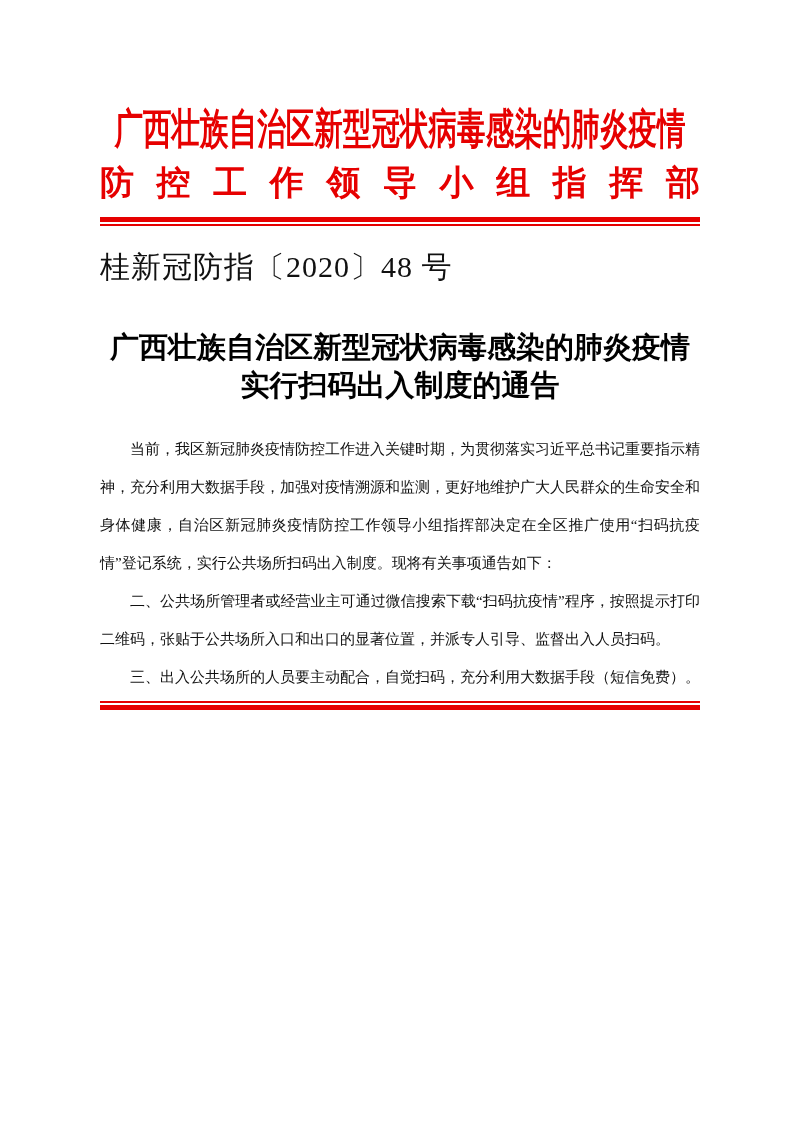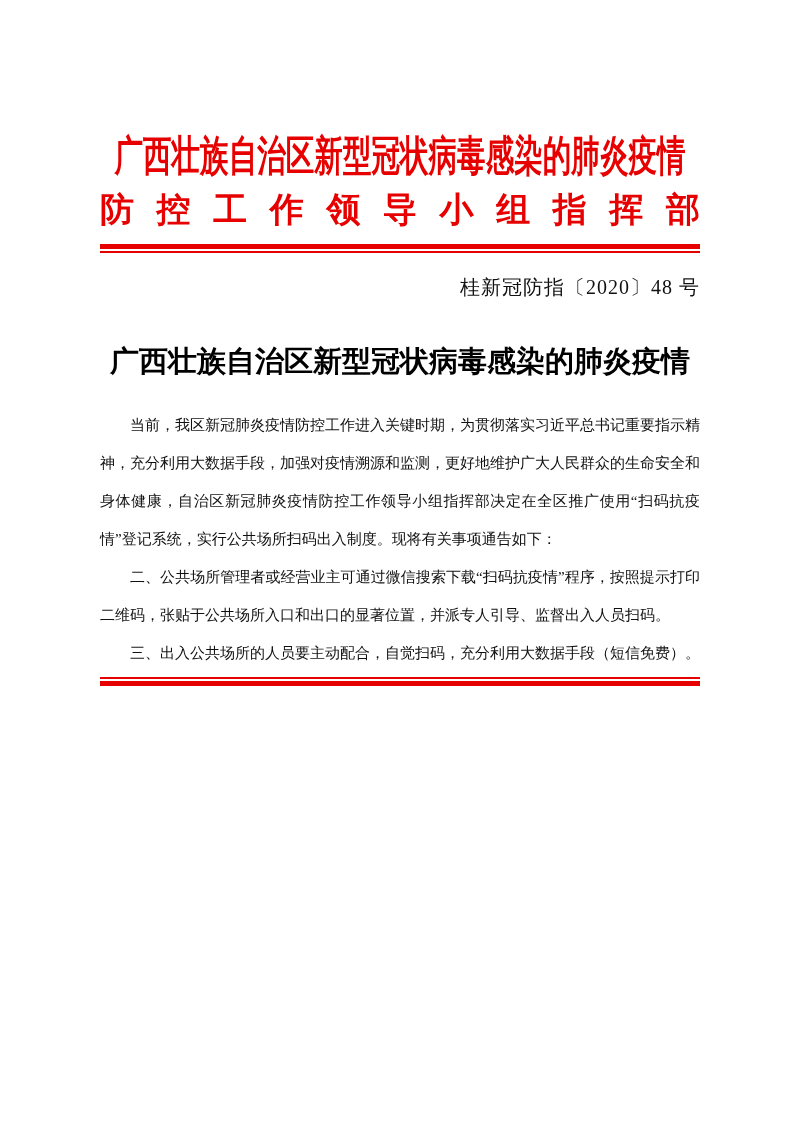--- a/index.html
+++ b/index.html
@@ -8,21 +8,21 @@
   }
   html,body{margin:0;padding:0;background:#e9e9e9;}
   .page{
     position:relative;
     width:800px;height:1132px;
     margin:0 auto;
     background:#ffffff;
     font-family:"Liberation Serif","DejaVu Serif",serif;
     overflow:hidden;
   }
-  .content{padding:106px 100px 0 100px;margin-top:27px;}
+  .content{padding:106px 100px 0 100px;}
 
   
   .org-line1{
     width:600px;
     display:flex;justify-content:center;
     overflow:visible;
   }
   .org-line1 .condensed{
     display:inline-block;
     white-space:nowrap;
@@ -54,23 +54,22 @@
   .rule-bottom{
     margin-top:5px;
     height:2px;                      
     border-top:2px solid var(--red); 
     border-bottom:5px solid var(--red); 
   }
 
   
   .doc-number{
     margin-top:22px;
-    font-size:20px;
+    font-size:30px;
     letter-spacing:1px;
-    text-align:right;
     color:var(--ink);
     line-height:1.25;
   }
 
   
   .doc-title{
     margin:42px 0 0 0;
     text-align:center;
     font-size:29px;
     font-weight:700;
@@ -113,20 +112,21 @@
           <span>部</span>
         </div>
     </div>
 
     <div class="rule rule-top"></div>
 
     <div class="doc-number">桂新冠防指〔2020〕48 号</div>
 
     <h1 class="doc-title">
       <div>广西壮族自治区新型冠状病毒感染的肺炎疫情</div>
+      <div>实行扫码出入制度的通告</div>
     </h1>
 
     <div class="body-text">
       <p>当前，我区新冠肺炎疫情防控工作进入关键时期，为贯彻落实习近平总书记重要指示精神，充分利用大数据手段，加强对疫情溯源和监测，更好地维护广大人民群众的生命安全和身体健康，自治区新冠肺炎疫情防控工作领导小组指挥部决定在全区推广使用“扫码抗疫情”登记系统，实行公共场所扫码出入制度。现将有关事项通告如下：</p>
       <p>二、公共场所管理者或经营业主可通过微信搜索下载“扫码抗疫情”程序，按照提示打印二维码，张贴于公共场所入口和出口的显著位置，并派专人引导、监督出入人员扫码。</p>
       <p>三、出入公共场所的人员要主动配合，自觉扫码，充分利用大数据手段（短信免费）。</p>
     </div>
 
     <div class="rule rule-bottom"></div>
 

